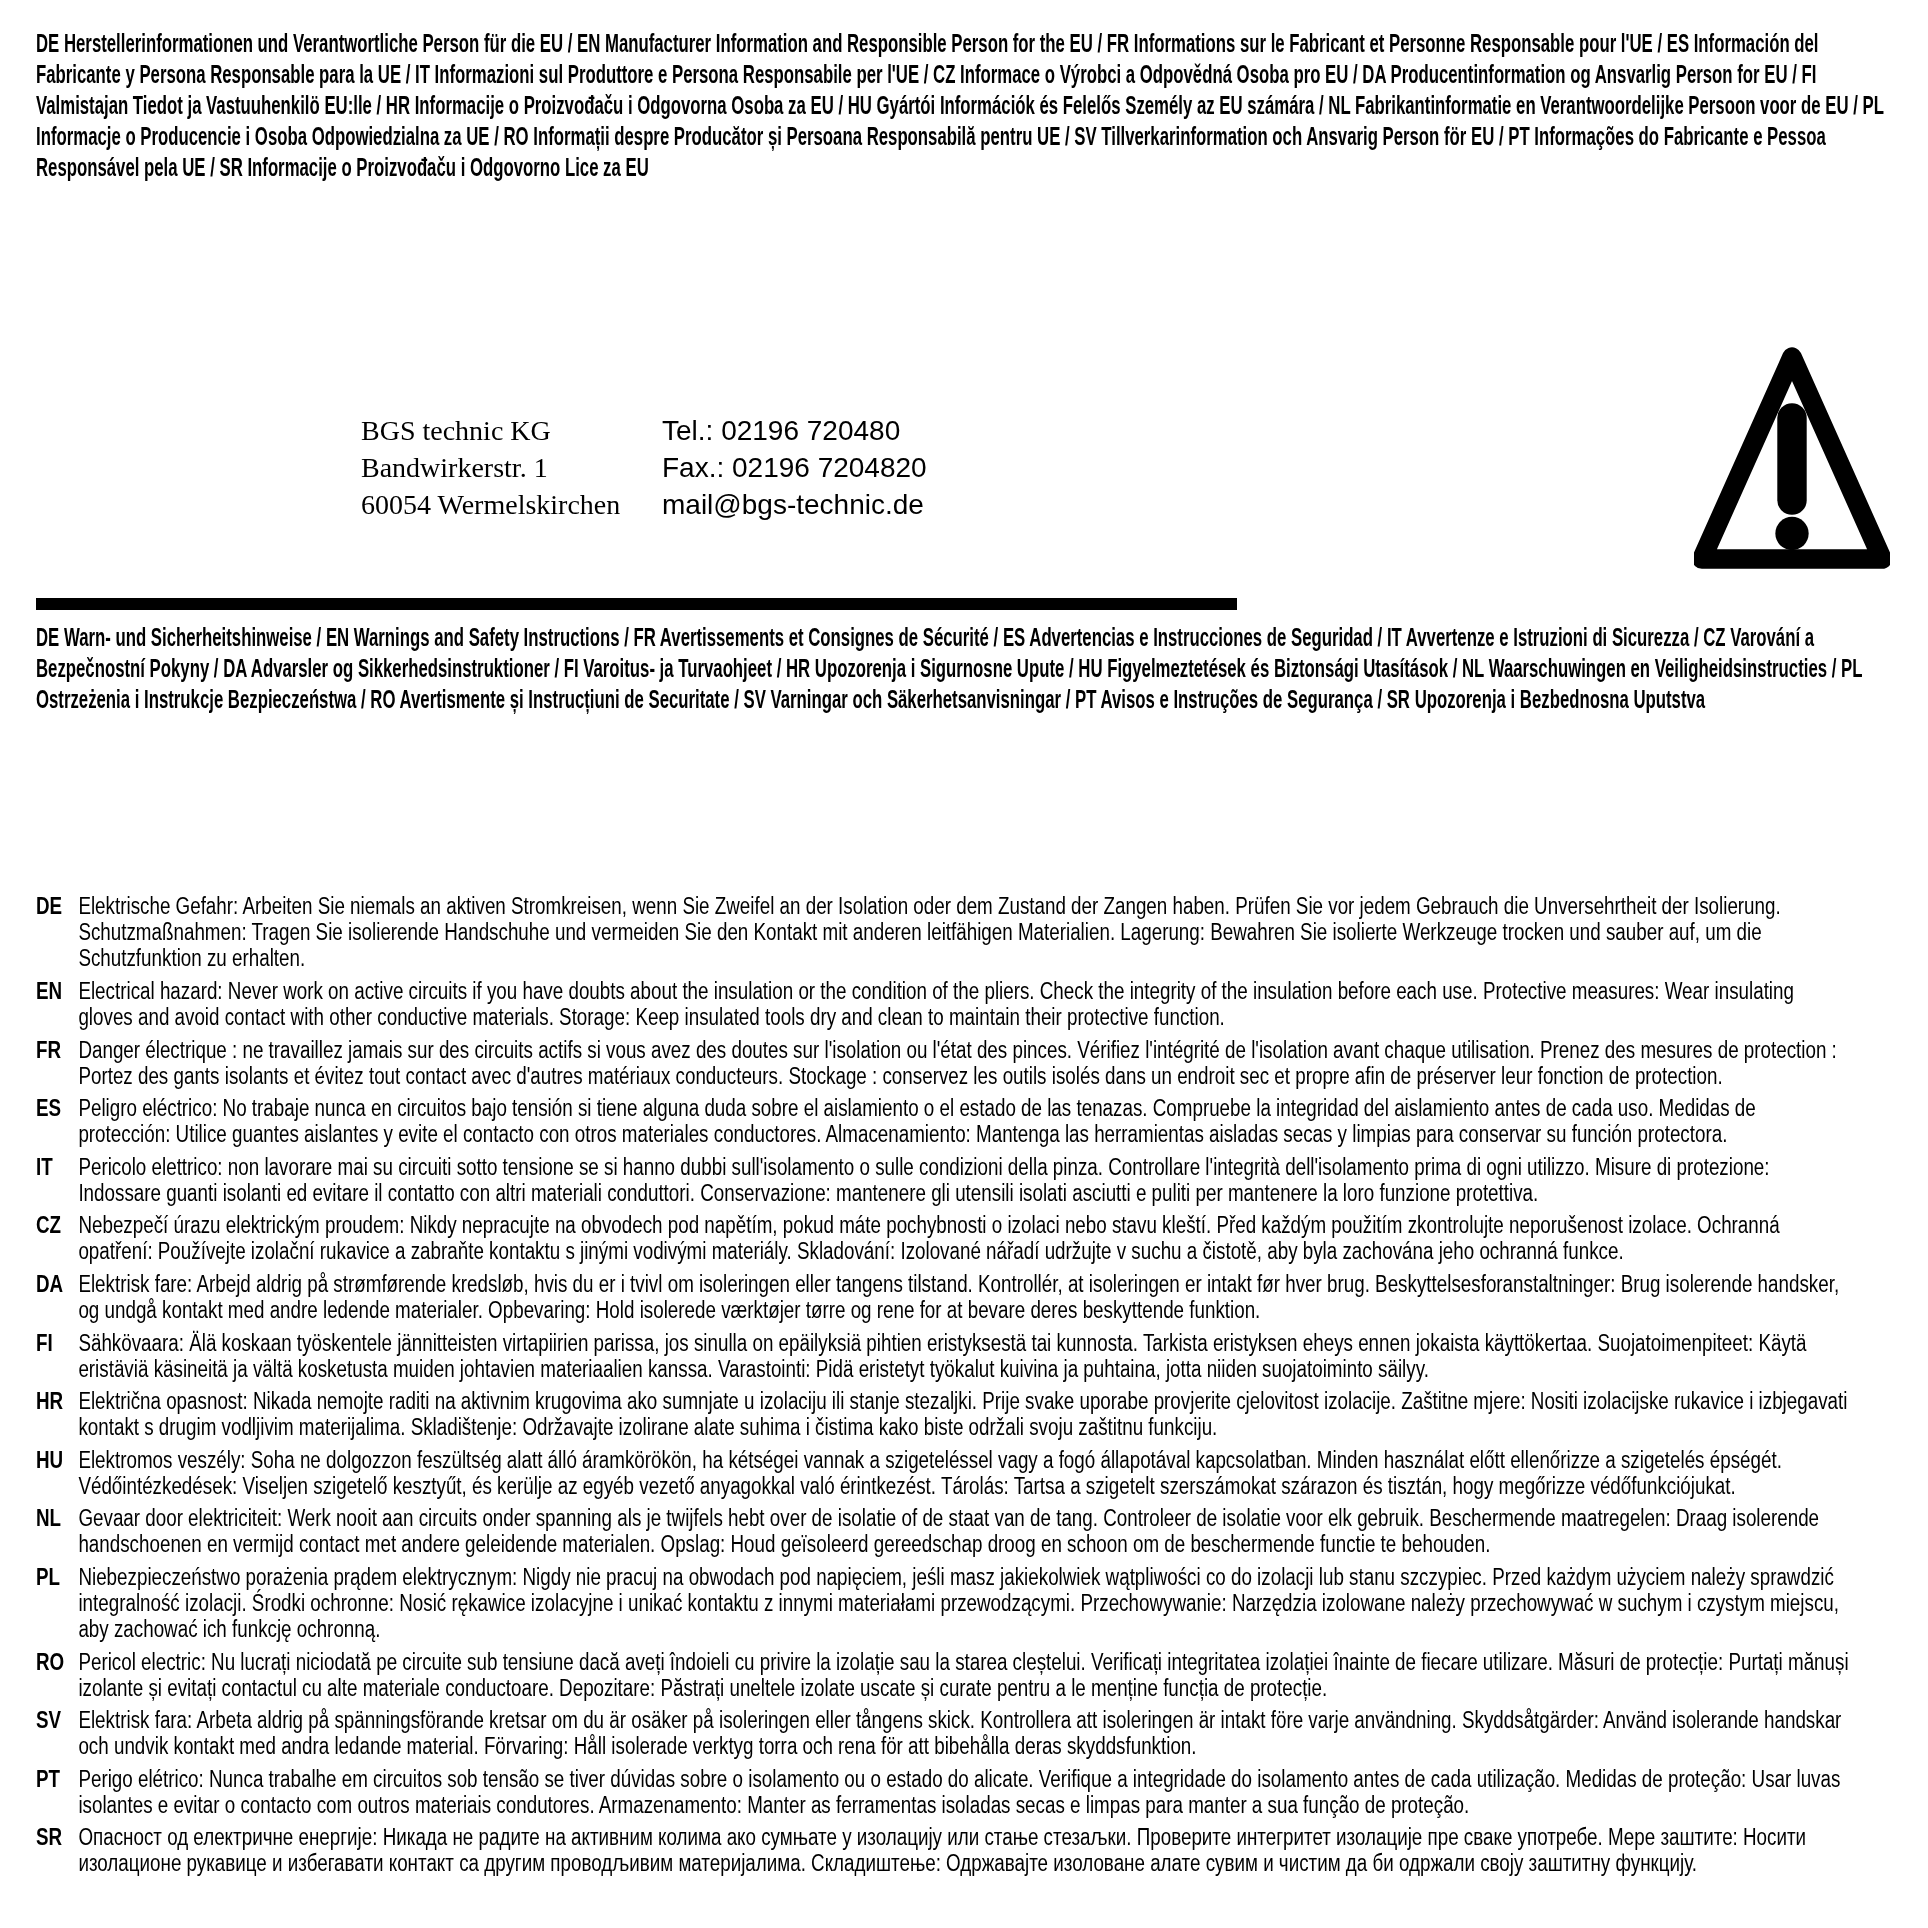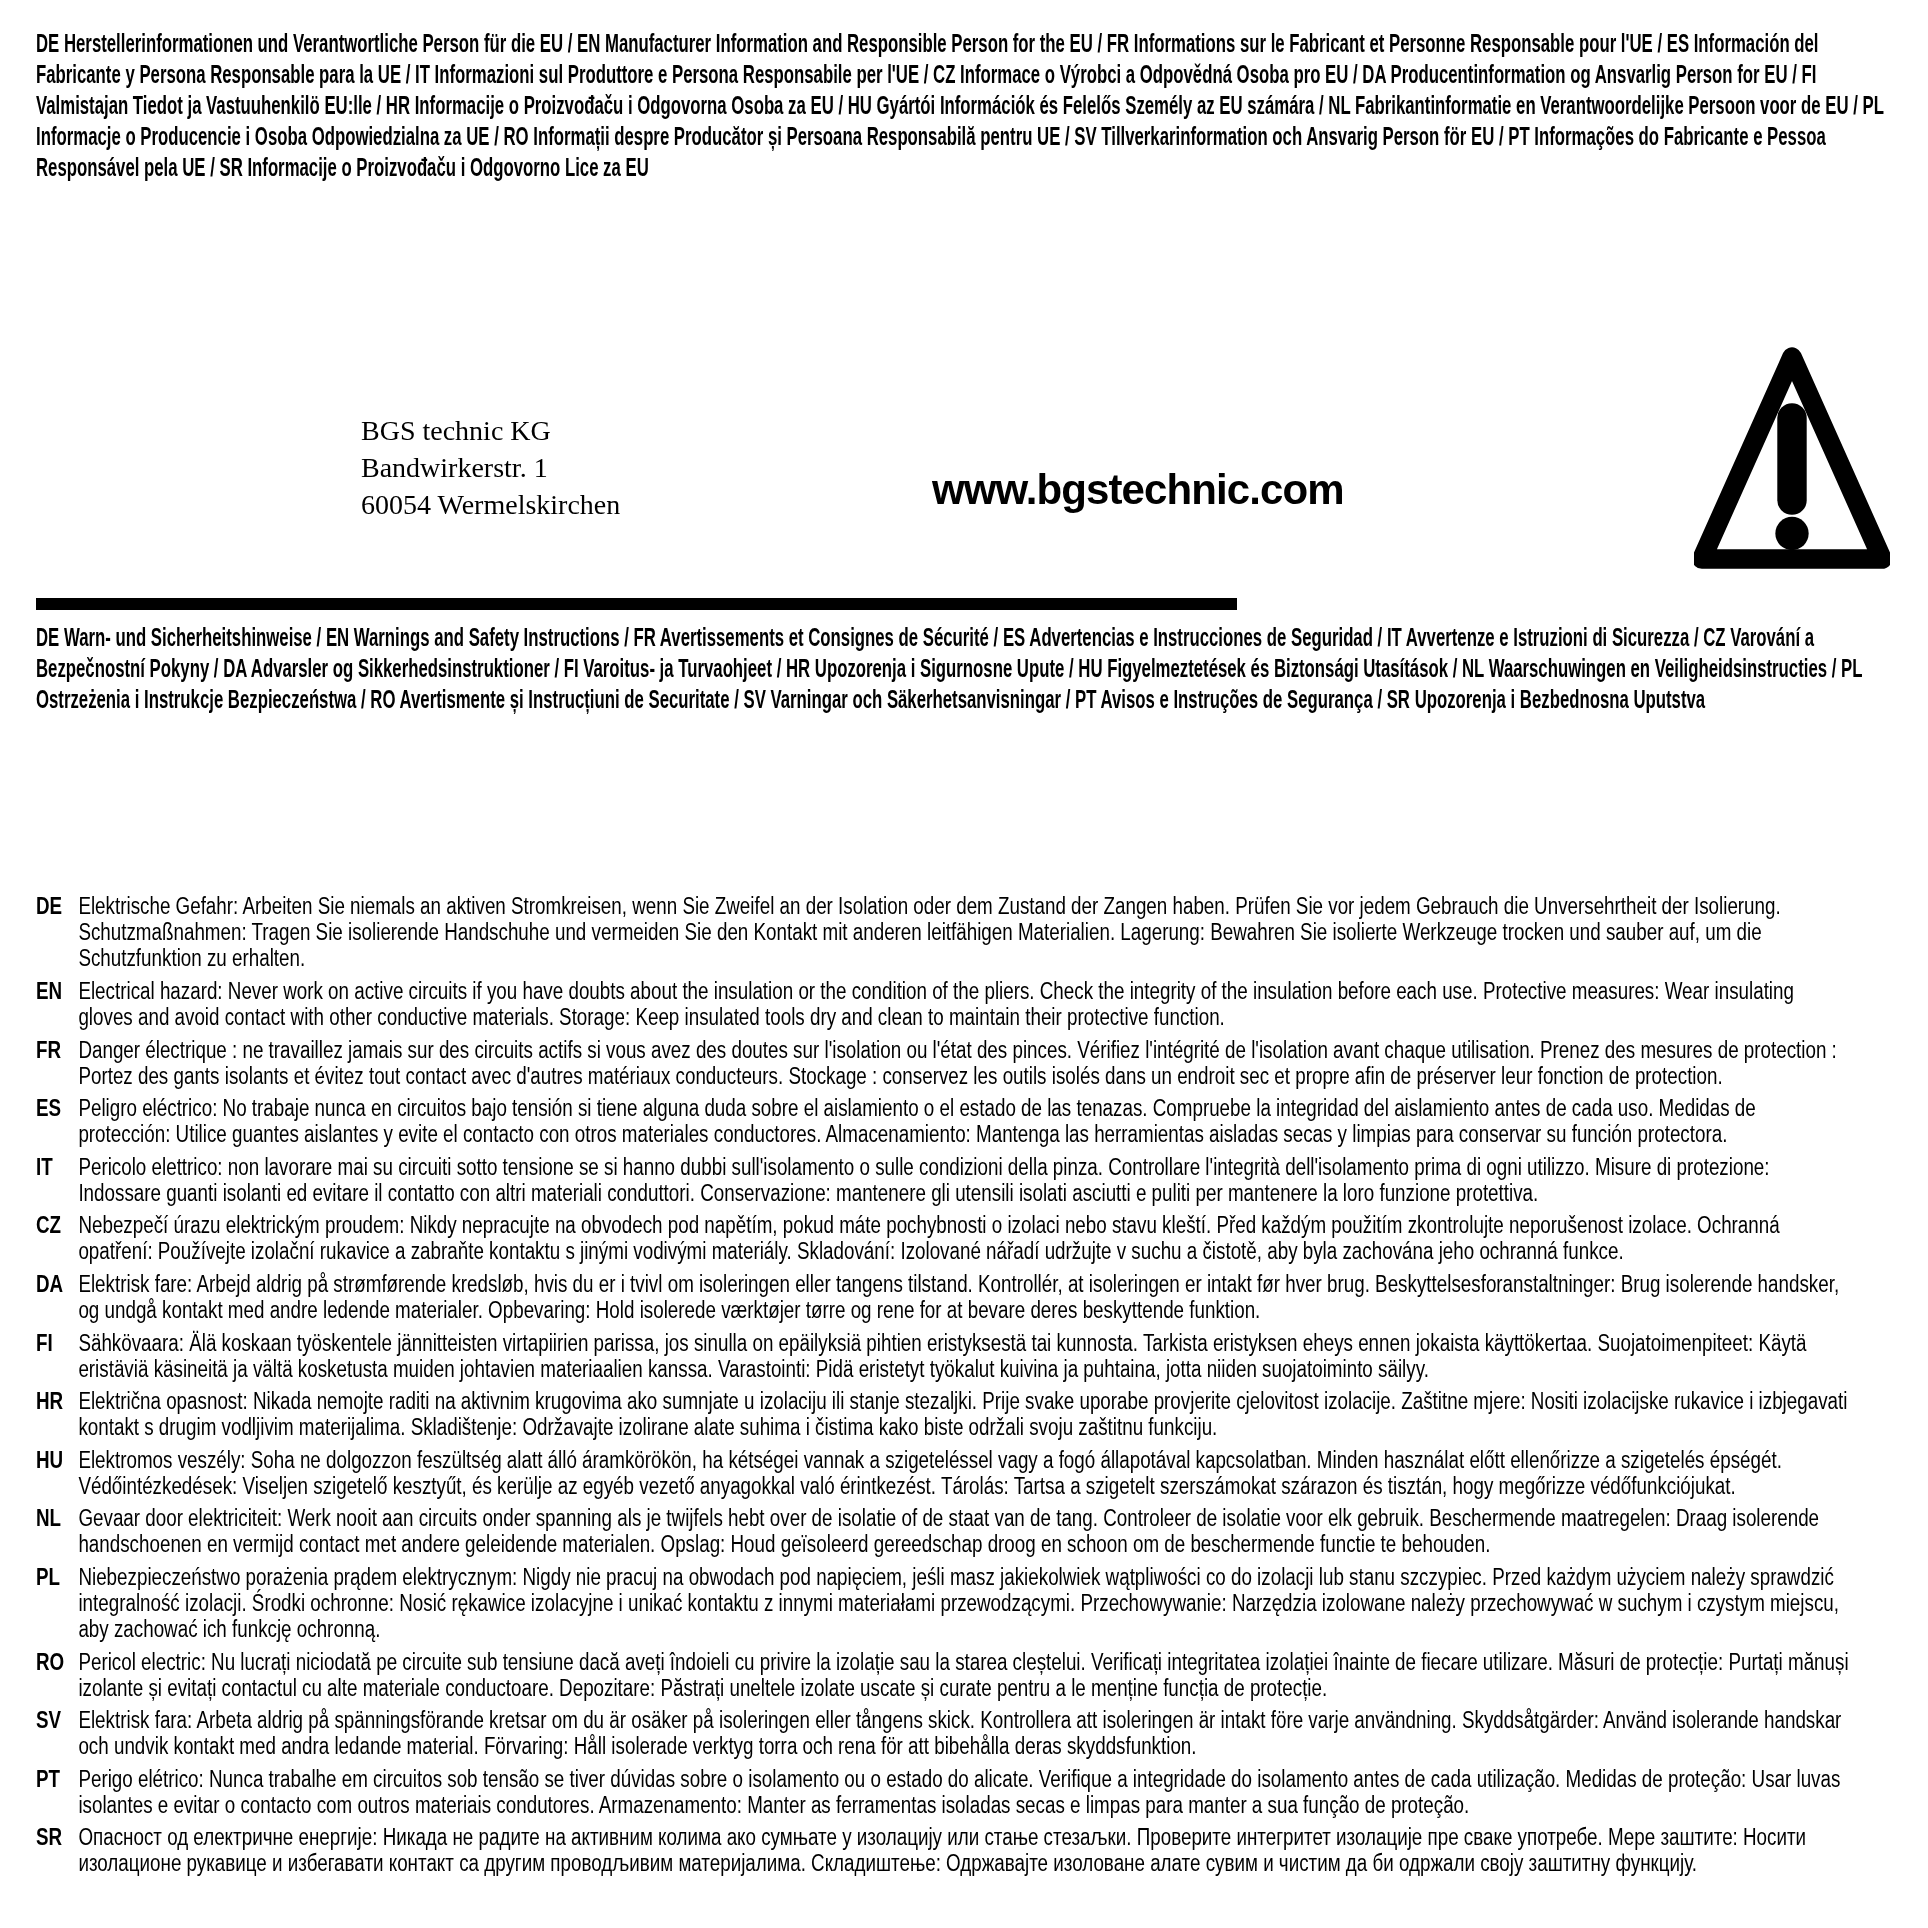--- a/index.html
+++ b/index.html
@@ -58,22 +58,26 @@
 
   <div class="brand-row">
 
 
     <div class="addr">
       <div>BGS technic KG</div>
       <div>Bandwirkerstr. 1</div>
       <div>60054 Wermelskirchen</div>
     </div>
 
+    <div class="contact">
+      <div>Tel.: 02196 720480</div>
+      <div>Fax.: 02196 7204820</div>
+      <div>mail@bgs-technic.de</div>
+    </div>
 
-    <div class="website">www.bgstechnic.com</div>
 
     <div class="tri">
       <svg viewBox="0 0 100 118" aria-hidden="true">
         <path d="M50 7 L96 110 L4 110 Z" fill="none" stroke="#000" stroke-width="10" stroke-linejoin="round"></path>
         <path d="M50 38 L50 80" stroke="#000" stroke-width="15" stroke-linecap="round" fill="none"></path>
         <circle cx="50" cy="97" r="8.5" fill="#000"></circle>
       </svg>
     </div>
 
   </div>

